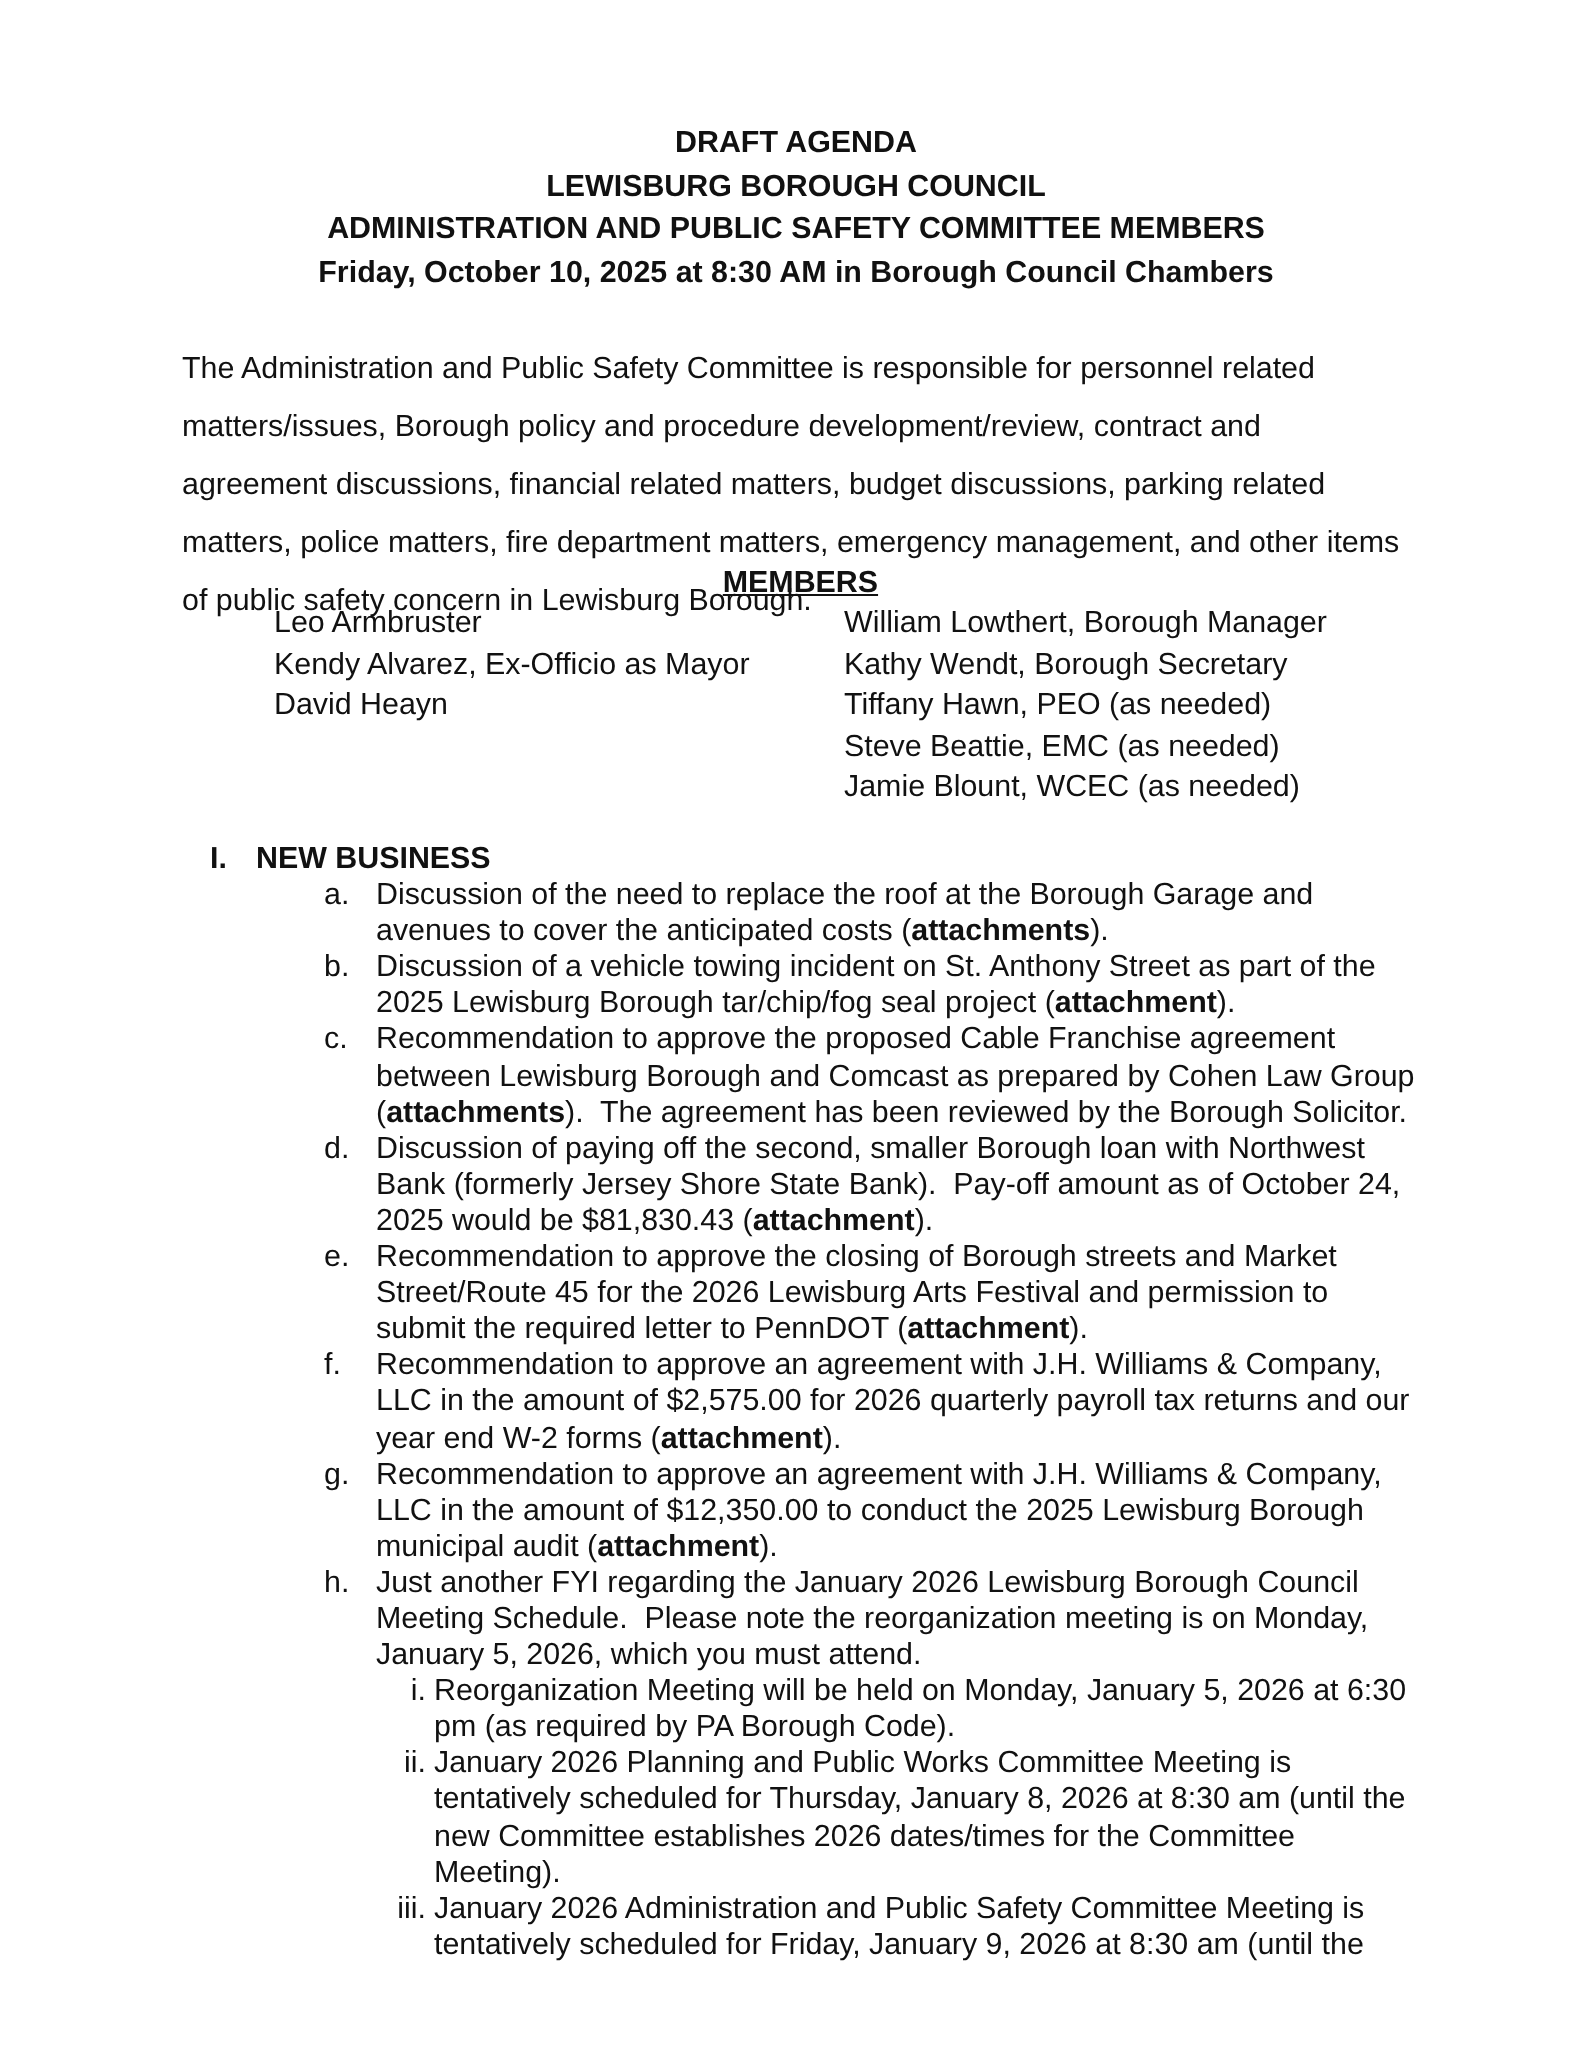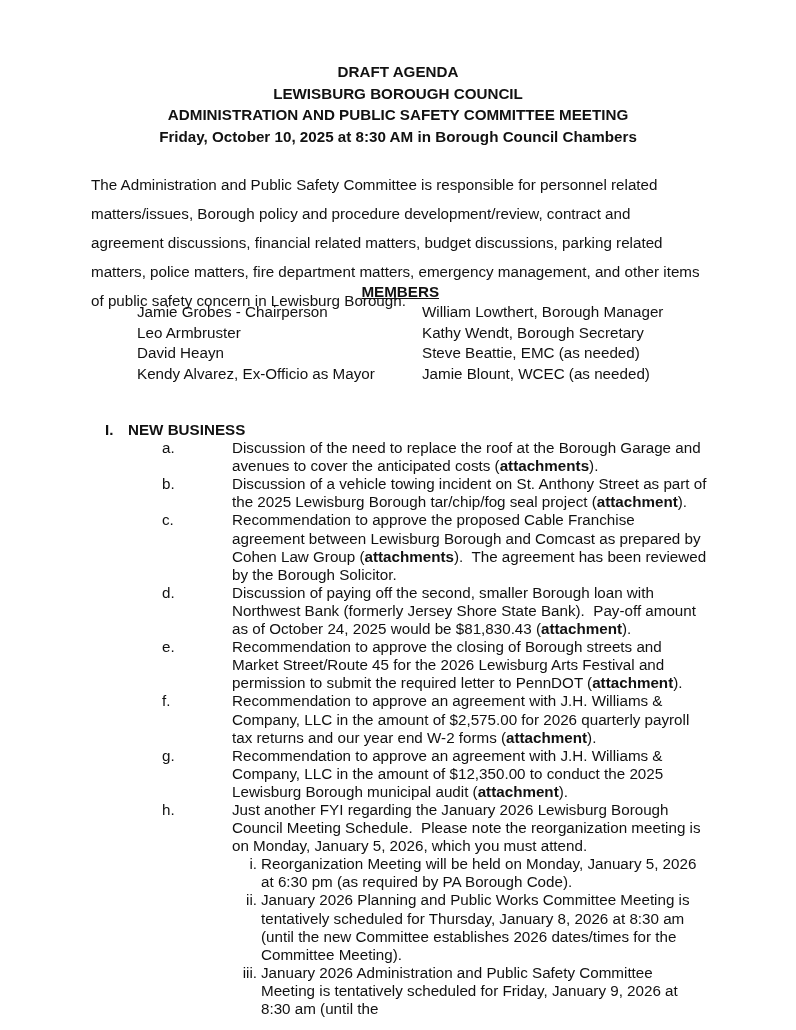--- a/index.html
+++ b/index.html
@@ -42,53 +42,53 @@
     position: absolute;
     top: 421px; left: 0; right: 0;
     line-height: 18.1px;
   }
   .agenda-head { position: relative; height: 18.1px; font-weight: 700; }
   .agenda-num { position: absolute; left: 105px; }
   .agenda-title { position: absolute; left: 128px; }
   .agenda-items { margin-left: 162px; width: 548px; }
   .agenda-item { display: flex; align-items: flex-start; }
   .agenda-item .label { width: 26px; flex: 0 0 26px; }
-  .agenda-item .text { width: 522px; white-space: pre-wrap; margin-left: 44px; }
+  .agenda-item .text { width: 522px; white-space: pre-wrap; }
   .subitems { }
   .subitem { display: flex; align-items: flex-start; }
   .subitem .sublabel { width: 25px; flex: 0 0 25px; text-align: right; margin-right: 4px; }
   .subitem .subtext { flex: 1; white-space: pre-wrap; }
   b { font-weight: 700; }
 </style>
 </head>
 <body>
 
 <div class="doc">
 
   <div class="header">
     <div>DRAFT AGENDA</div>
     <div>LEWISBURG BOROUGH COUNCIL</div>
-    <div>ADMINISTRATION AND PUBLIC SAFETY COMMITTEE MEETING</div>
+    <div>ADMINISTRATION AND PUBLIC SAFETY COMMITTEE MEMBERS</div>
     <div>Friday, October 10, 2025 at 8:30 AM in Borough Council Chambers</div>
   </div>
 
   <div class="intro">The Administration and Public Safety Committee is responsible for personnel related matters/issues, Borough policy and procedure development/review, contract and agreement discussions, financial related matters, budget discussions, parking related matters, police matters, fire department matters, emergency management, and other items of public safety concern in Lewisburg Borough.</div>
 
   <div class="members">
     <div class="members-heading">MEMBERS</div>
     <div class="members-cols">
       <div class="members-col-left">
-          <div class="member-row">Jamie Grobes - Chairperson</div>
           <div class="member-row">Leo Armbruster</div>
+          <div class="member-row">Kendy Alvarez, Ex-Officio as Mayor</div>
           <div class="member-row">David Heayn</div>
-          <div class="member-row">Kendy Alvarez, Ex-Officio as Mayor</div>
         </div>
       <div class="members-col-right">
           <div class="member-row">William Lowthert, Borough Manager</div>
           <div class="member-row">Kathy Wendt, Borough Secretary</div>
+          <div class="member-row">Tiffany Hawn, PEO (as needed)</div>
           <div class="member-row">Steve Beattie, EMC (as needed)</div>
           <div class="member-row">Jamie Blount, WCEC (as needed)</div>
         </div>
     </div>
   </div>
 
   <div class="agenda">
     <div class="agenda-head">
       <span class="agenda-num">I.</span>
       <span class="agenda-title">NEW BUSINESS</span>

